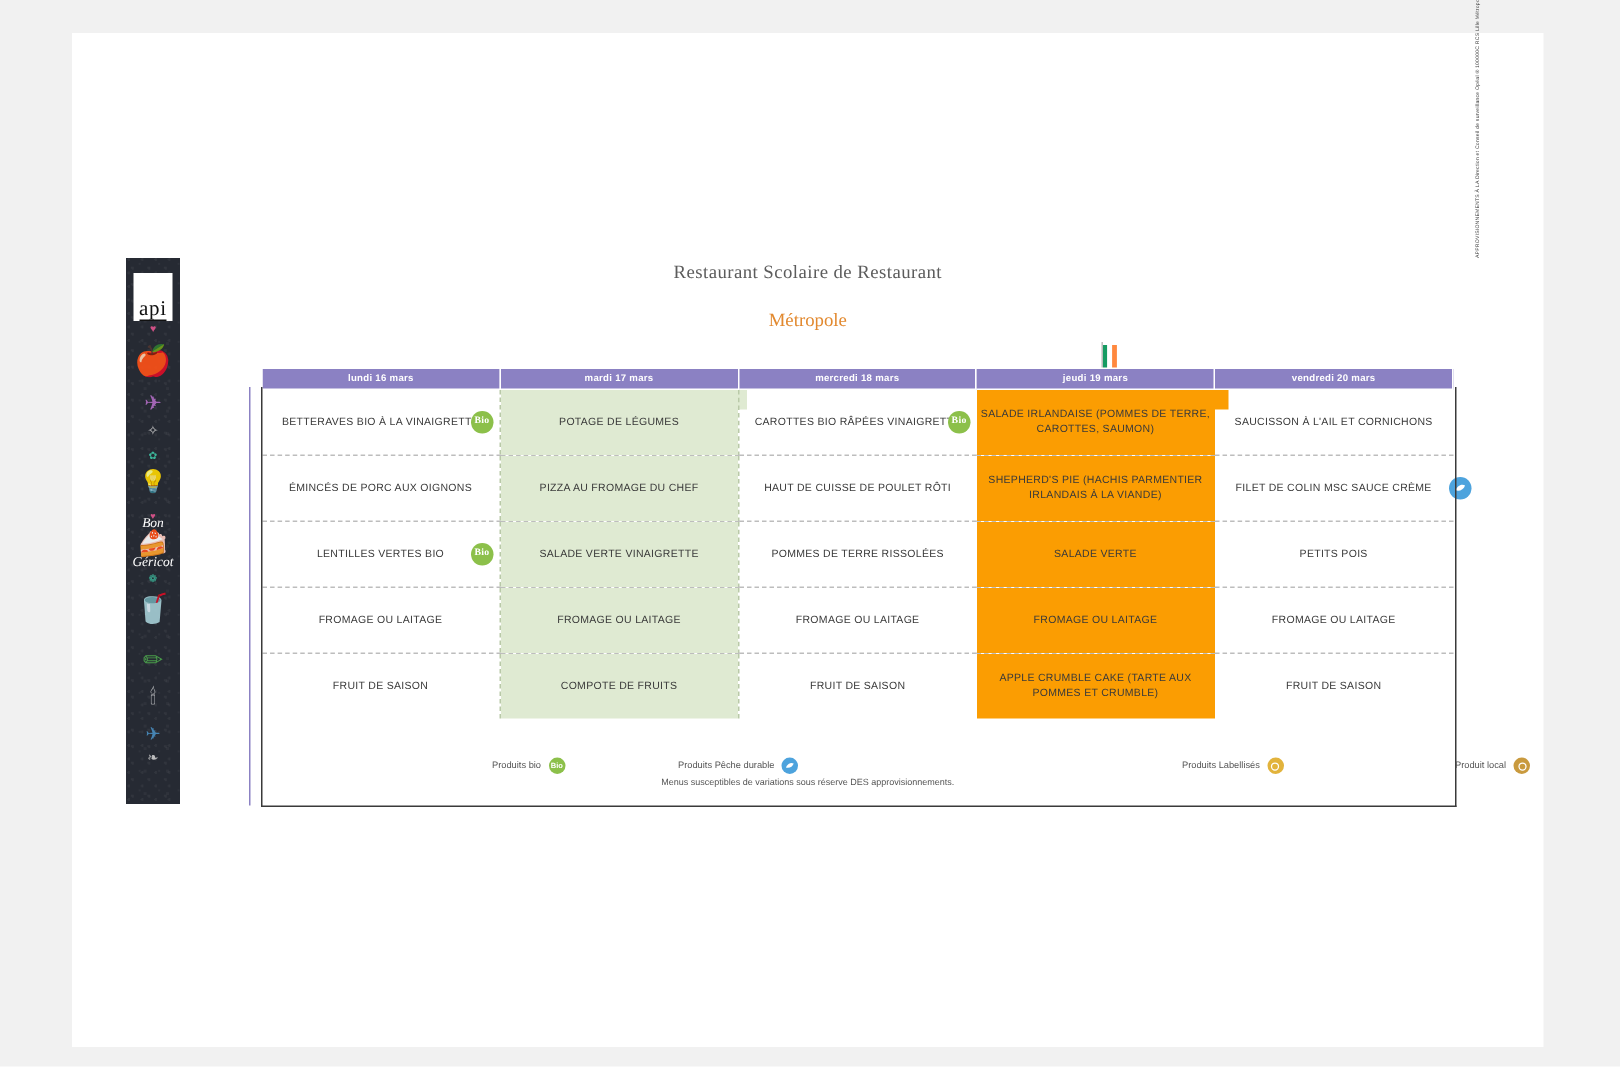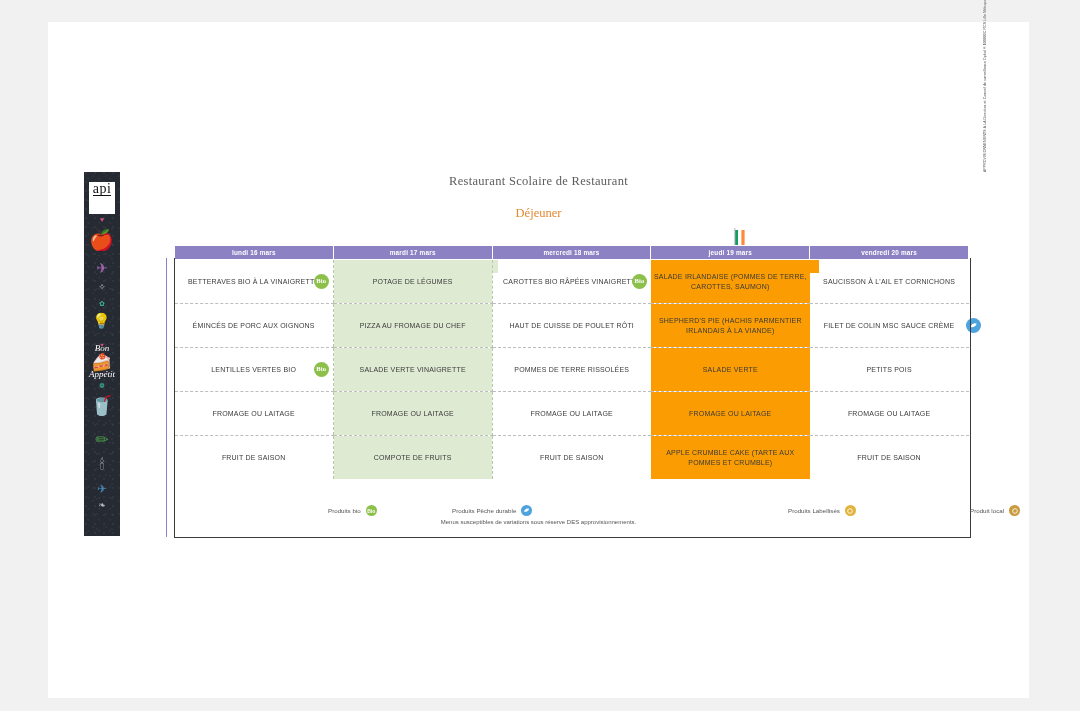--- a/index.html
+++ b/index.html
@@ -20,21 +20,21 @@
     background:
       radial-gradient(circle at 20% 10%,rgba(255,255,255,.05) 0 1px,transparent 1px),
       radial-gradient(circle at 70% 30%,rgba(255,255,255,.04) 0 1px,transparent 1px),
       radial-gradient(circle at 40% 60%,rgba(255,255,255,.05) 0 1px,transparent 1px),
       radial-gradient(circle at 85% 80%,rgba(255,255,255,.04) 0 1px,transparent 1px),
       #262a33;
     background-size:9px 9px,13px 13px,11px 11px,15px 15px,100% 100%;
   }
   .api-logo{
     position:absolute;left:5px;top:10px;width:26px;height:32px;background:#fff;
-    display:flex;align-items:flex-start;justify-content:center;
+    display:flex;align-items:flex-end;justify-content:center;
   }
   .api-logo span{
     font-family:"Liberation Serif",serif;font-size:14px;color:#111;
     letter-spacing:.5px;border-bottom:1.5px solid #111;line-height:13px;
   }
   .chalk-item{position:absolute;left:0;width:36px;text-align:center;}
   .bon-appetit{
     position:absolute;left:0;width:36px;text-align:center;
     font-family:"Liberation Serif",serif;font-style:italic;color:#fff;
     font-size:9px;line-height:9px;
@@ -142,27 +142,27 @@
         <div class="chalk-item" style="top: 170px; font-size: 6px; color: rgb(226, 85, 143); opacity: 0.9;">♥</div>
         <div class="chalk-item" style="top: 180px; font-size: 17px; color: rgb(255, 255, 255); opacity: 0.9;">🍰</div>
         <div class="chalk-item" style="top: 210px; font-size: 7px; color: rgb(63, 198, 166); opacity: 0.9;">❁</div>
         <div class="chalk-item" style="top: 222px; font-size: 19px; color: rgb(224, 138, 42); opacity: 0.9;">🥤</div>
         <div class="chalk-item" style="top: 258px; font-size: 16px; color: rgb(77, 166, 77); opacity: 0.9;">✏</div>
         <div class="chalk-item" style="top: 284px; font-size: 14px; color: rgb(255, 255, 255); opacity: 0.9;">🕯</div>
         <div class="chalk-item" style="top: 310px; font-size: 12px; color: rgb(74, 143, 194); opacity: 0.9;">✈</div>
         <div class="chalk-item" style="top: 328px; font-size: 9px; color: rgb(207, 207, 207); opacity: 0.9;">❧</div>
       </div>
     <div class="bon-appetit" style="top:172px">Bon</div>
-    <div class="bon-appetit" style="top:198px">Appétit</div>
+    <div class="bon-appetit" style="top:198px">Géricot</div>
   </div>
 
   <div class="vert-credit">APPROVISIONNEMENTS À LA Direction et Conseil de surveillance Opéal ® 100000C RCS Lille Métropole 477381031 - Agent en(e) ovali : 37 rue Géricot 89000 Auxerre</div>
 
   <div class="doc-title">Restaurant Scolaire de Restaurant</div>
-  <div class="doc-sub">Déjeuner</div>
+  <div class="doc-sub">Métropole</div>
 
   <div class="veg-banner">
     <div class="lbl">Repas végétarien</div>
     <div class="veg-icon">
       <svg width="11" height="11" viewBox="0 0 24 24" aria-hidden="true">
         <ellipse cx="12" cy="9" rx="8" ry="5.5" fill="#ffffff"></ellipse>
         <rect x="10.5" y="11" width="3" height="9" fill="#ffffff"></rect>
       </svg>
     </div>
   </div>

